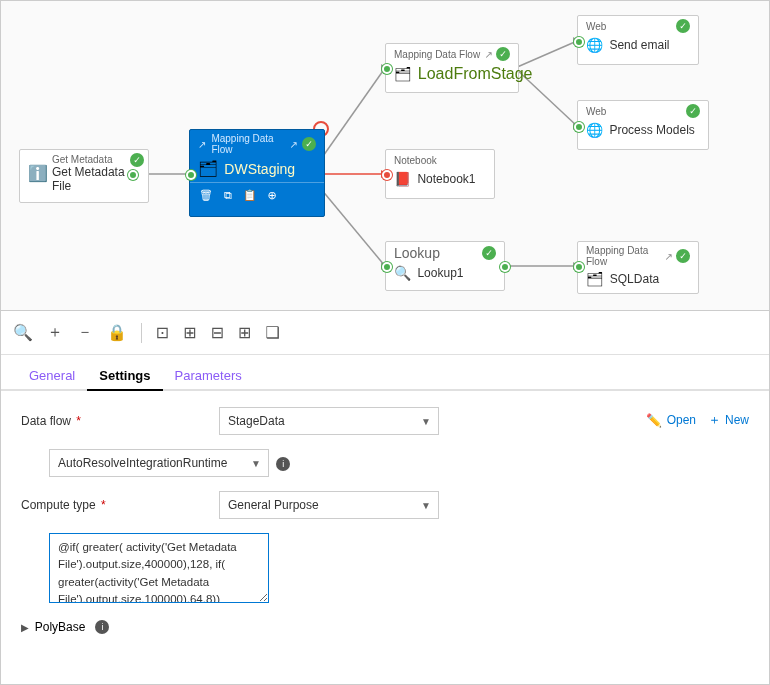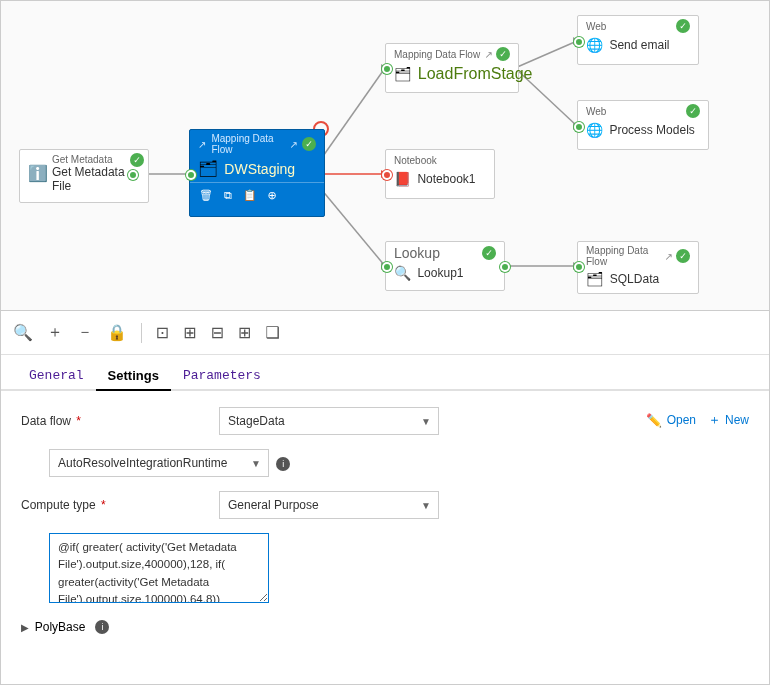--- a/index.html
+++ b/index.html
@@ -12,21 +12,21 @@
 
     
     .toolbar { flex: 0 0 44px; background: #fff; border-bottom: 1px solid #e0e0e0; display: flex; align-items: center; padding: 0 12px; gap: 14px; }
     .toolbar-icon { font-size: 16px; color: #555; cursor: pointer; display: flex; align-items: center; justify-content: center; }
     .toolbar-sep { width: 1px; height: 20px; background: #ccc; }
 
     
     .tabs { flex: 0 0 36px; display: flex; align-items: flex-end; padding: 0 16px; border-bottom: 2px solid #e0e0e0; background: #fff; }
     .tab { padding: 6px 12px; font-size: 13px; cursor: pointer; color: #0078d4; border-bottom: 2px solid transparent; margin-bottom: -2px; }
     .tab.active { color: #000; font-weight: 600; border-bottom: 2px solid #000; }
-    .tab.inactive { color: #4c1d95; font-family: Liberation Mono, monospace; }
+    .tab.inactive { color: #8b5cf6; }
 
     
     .properties-panel { flex: 1; background: #fff; padding: 16px 20px; overflow-y: auto; }
     .prop-row { display: flex; align-items: flex-start; margin-bottom: 14px; gap: 10px; }
     .prop-label { flex: 0 0 160px; font-size: 12px; color: #333; padding-top: 7px; }
     .prop-label .required { color: #c00; margin-left: 2px; }
     .prop-value { flex: 1; margin-left: 28px; }
     .select-wrapper { position: relative; display: inline-block; width: 220px; }
     .select-wrapper select { width: 100%; height: 28px; border: 1px solid #ccc; padding: 3px 24px 3px 8px; font-size: 12px; background: #fff; appearance: none; cursor: pointer; color: #333; }
     .select-arrow { position: absolute; right: 8px; top: 50%; transform: translateY(-50%); pointer-events: none; color: #666; font-size: 10px; }

